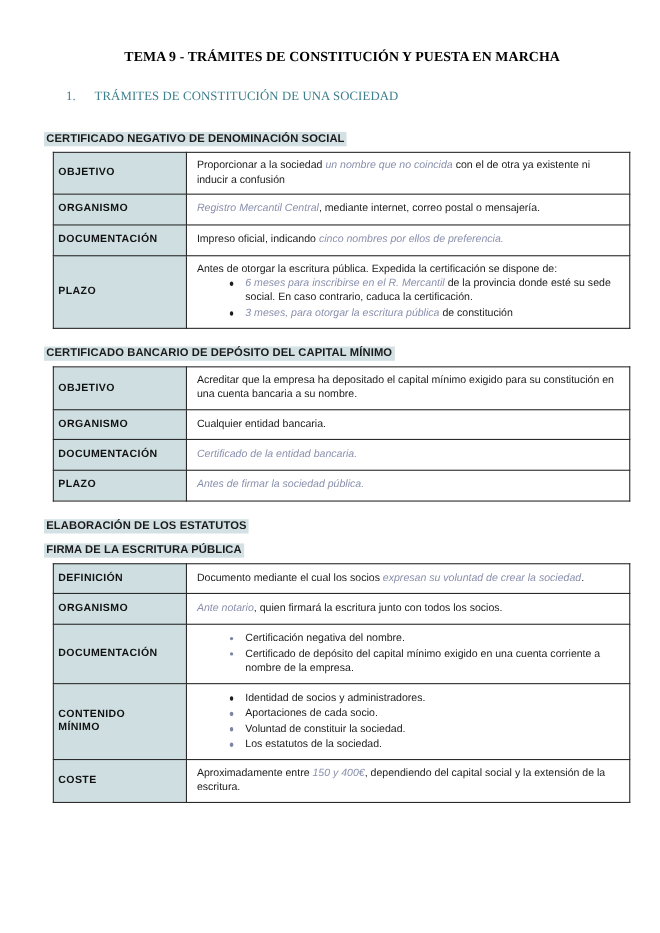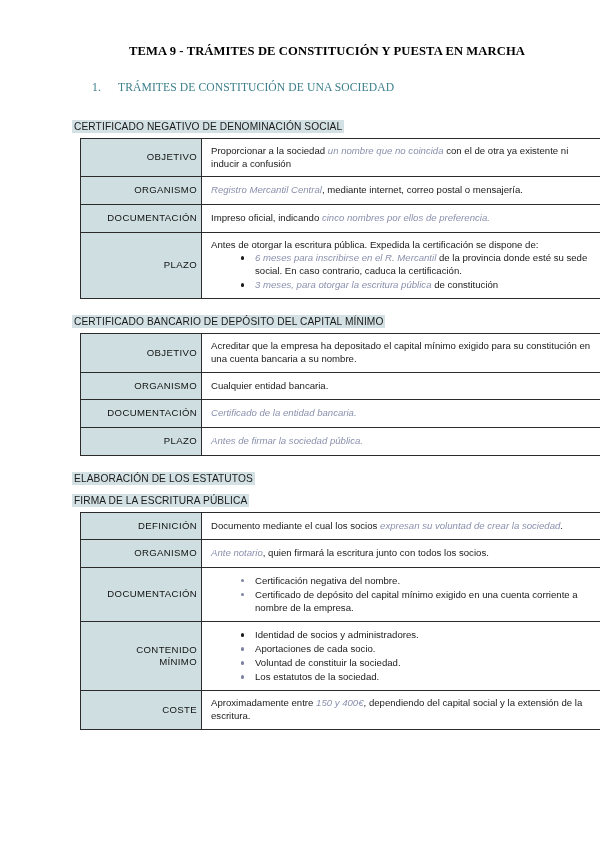--- a/index.html
+++ b/index.html
@@ -16,21 +16,20 @@
   }
   .page {
     position: relative;
     width: 600px;
     height: 848px;
     padding: 0;
     box-sizing: border-box;
   }
   .content {
     padding: 44px 18px 0 40px;
-    margin-left: 32px;
   }
 
   
   .doc-title {
     font-family: "Liberation Serif", serif;
     font-weight: bold;
     font-size: 12.6px;
     text-align: center;
     letter-spacing: 0.1px;
     color: #000000;
@@ -45,21 +44,21 @@
     padding-left: 20px;
     letter-spacing: 0.1px;
   }
   .numbered-heading .num {
     display: inline-block;
     width: 26px;
   }
   .section-heading {
     display: inline-block;
     font-size: 10.2px;
-    font-weight: normal;
+    font-weight: bold;
     color: #1a1a1a;
     background: #d4e1e4;
     padding: 1px 2px 1px 2px;
     margin: 0 0 3px 0;
     letter-spacing: 0.1px;
   }
   .section-heading-wrap {
     margin-top: 0;
     margin-bottom: 2px;
   }
@@ -74,22 +73,22 @@
   }
   table.info-table td {
     border: 1.4px solid #2b2b2b;
     vertical-align: middle;
     font-size: 9.6px;
     line-height: 1.32;
   }
   td.label-cell {
     width: 112px;
     background: #cfdfe1;
-    text-align: right;
-    font-weight: normal;
+    text-align: left;
+    font-weight: bold;
     font-size: 9.3px;
     letter-spacing: 0.35px;
     padding: 7px 4px;
     color: #111111;
   }
   td.value-cell {
     background: #ffffff;
     padding: 6px 9px 6px 9px;
     color: #1a1a1a;
   }

